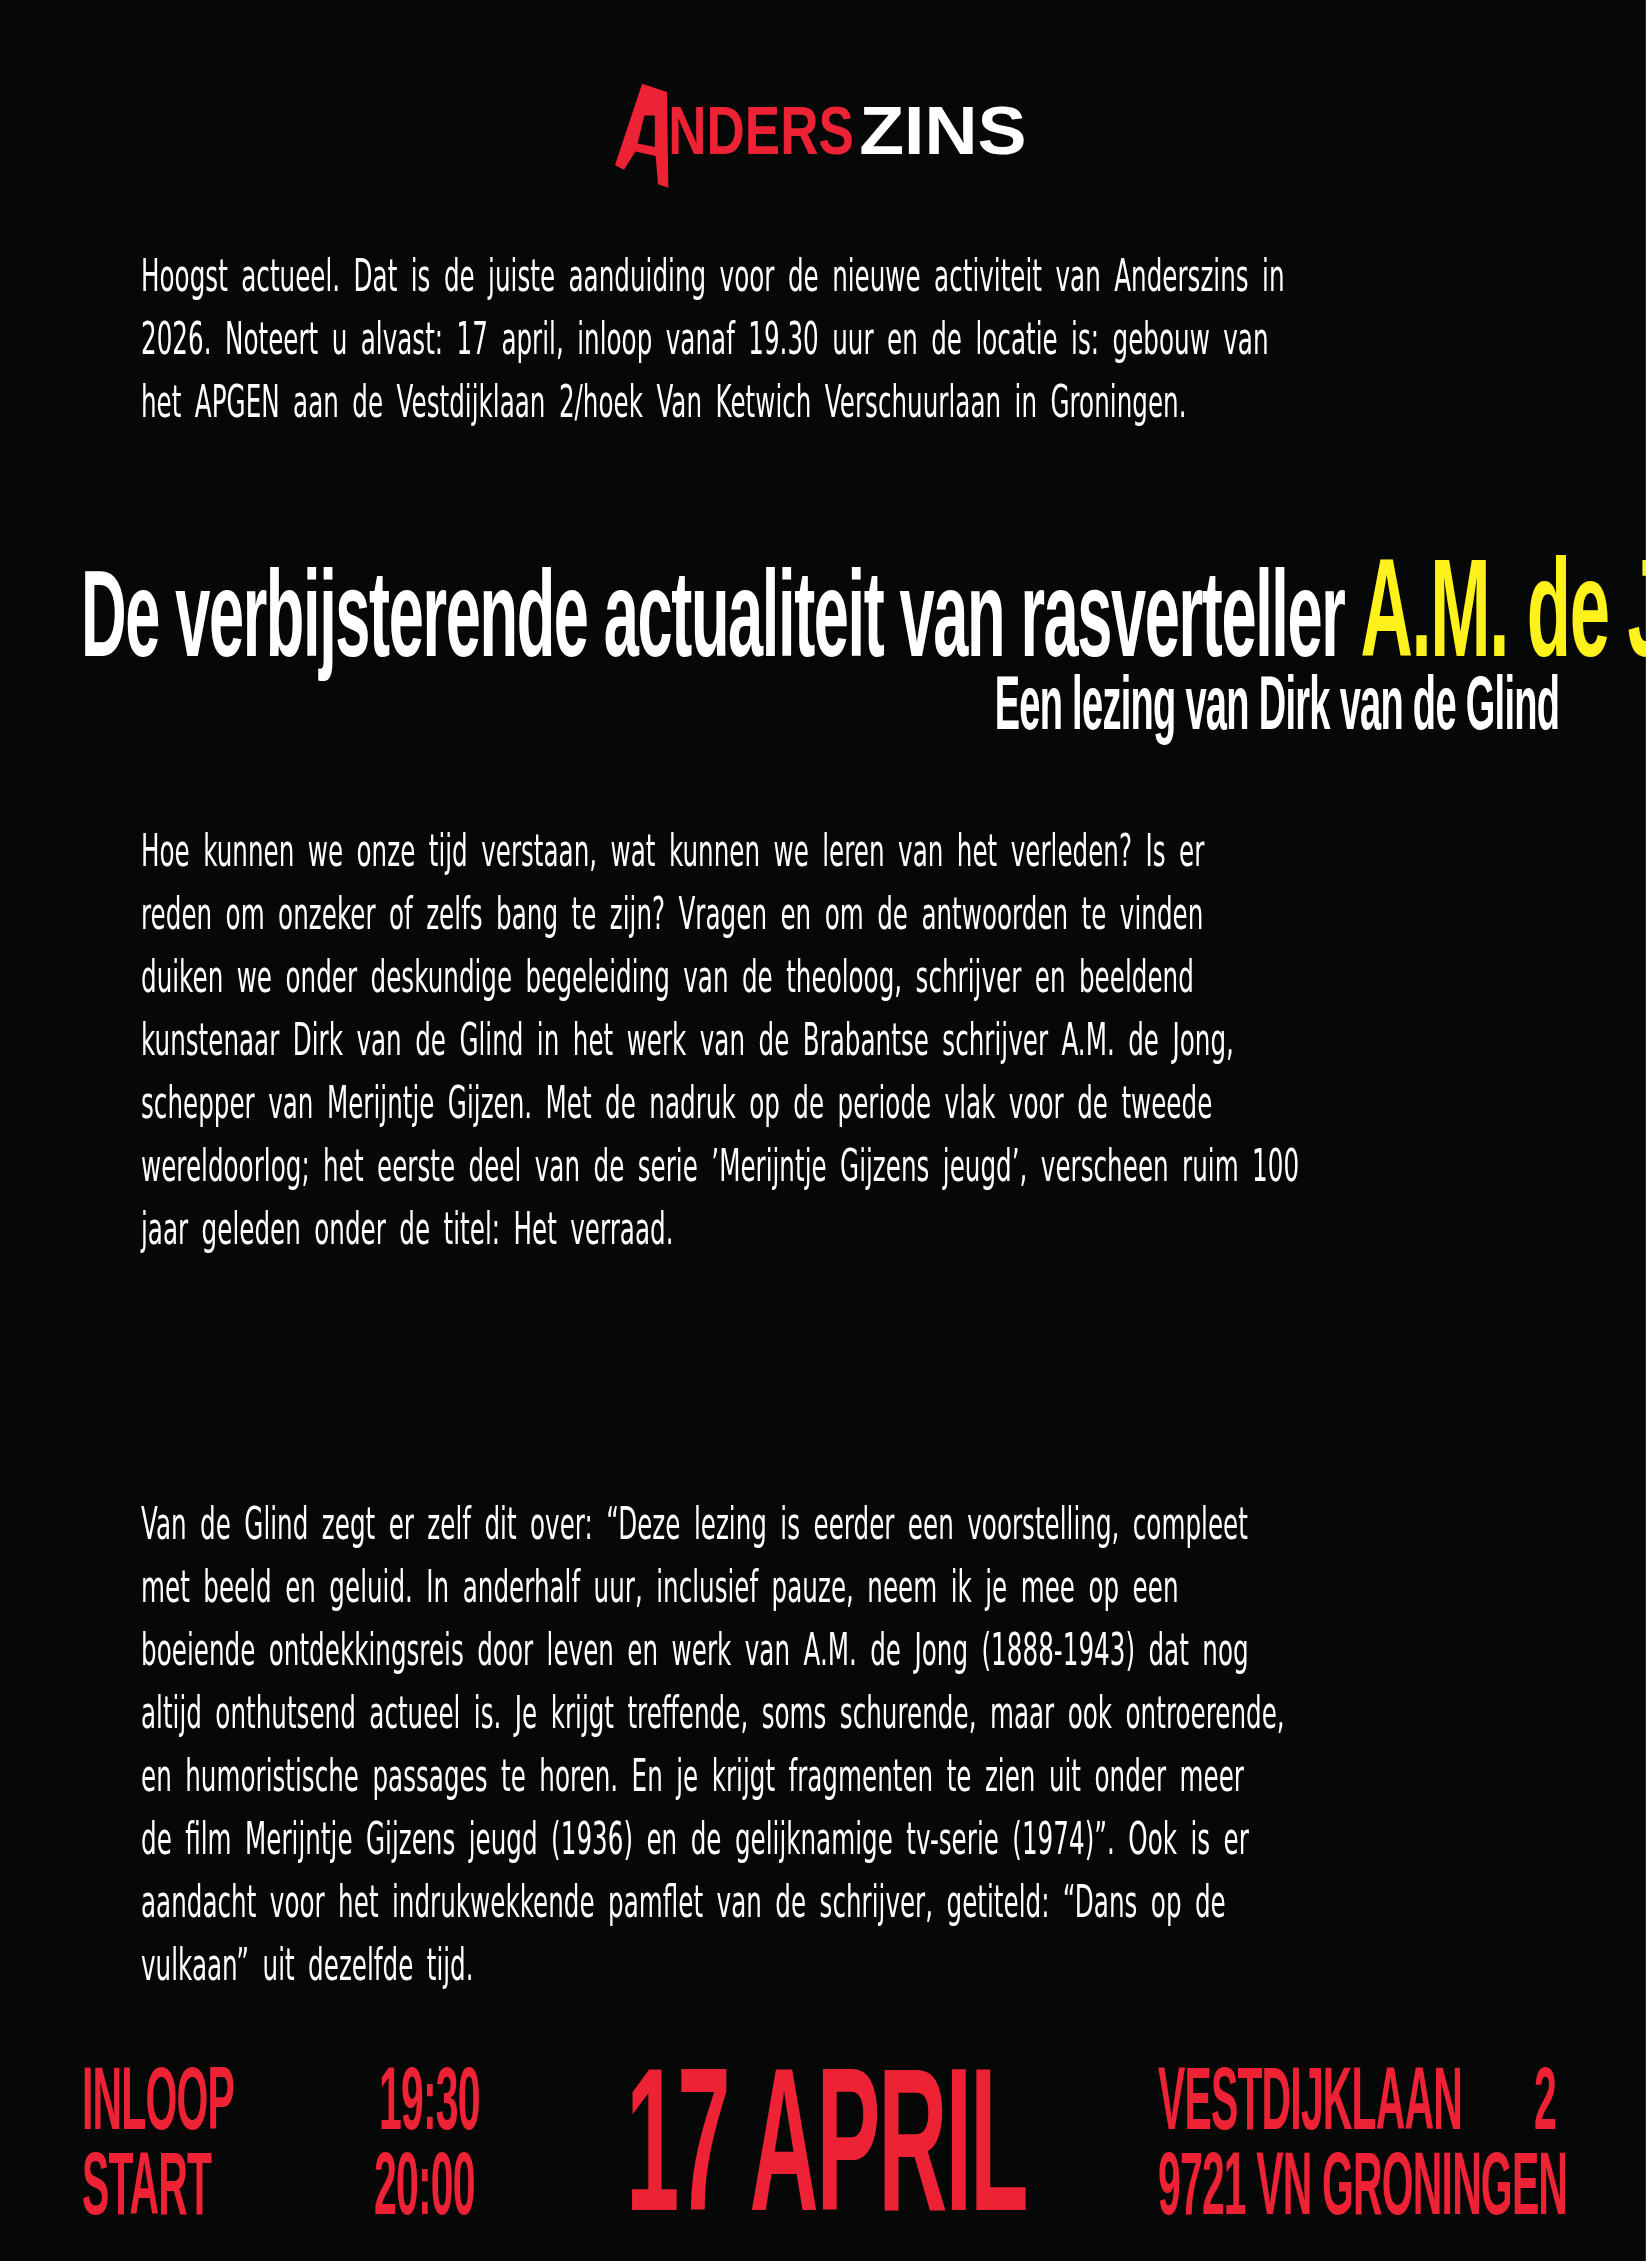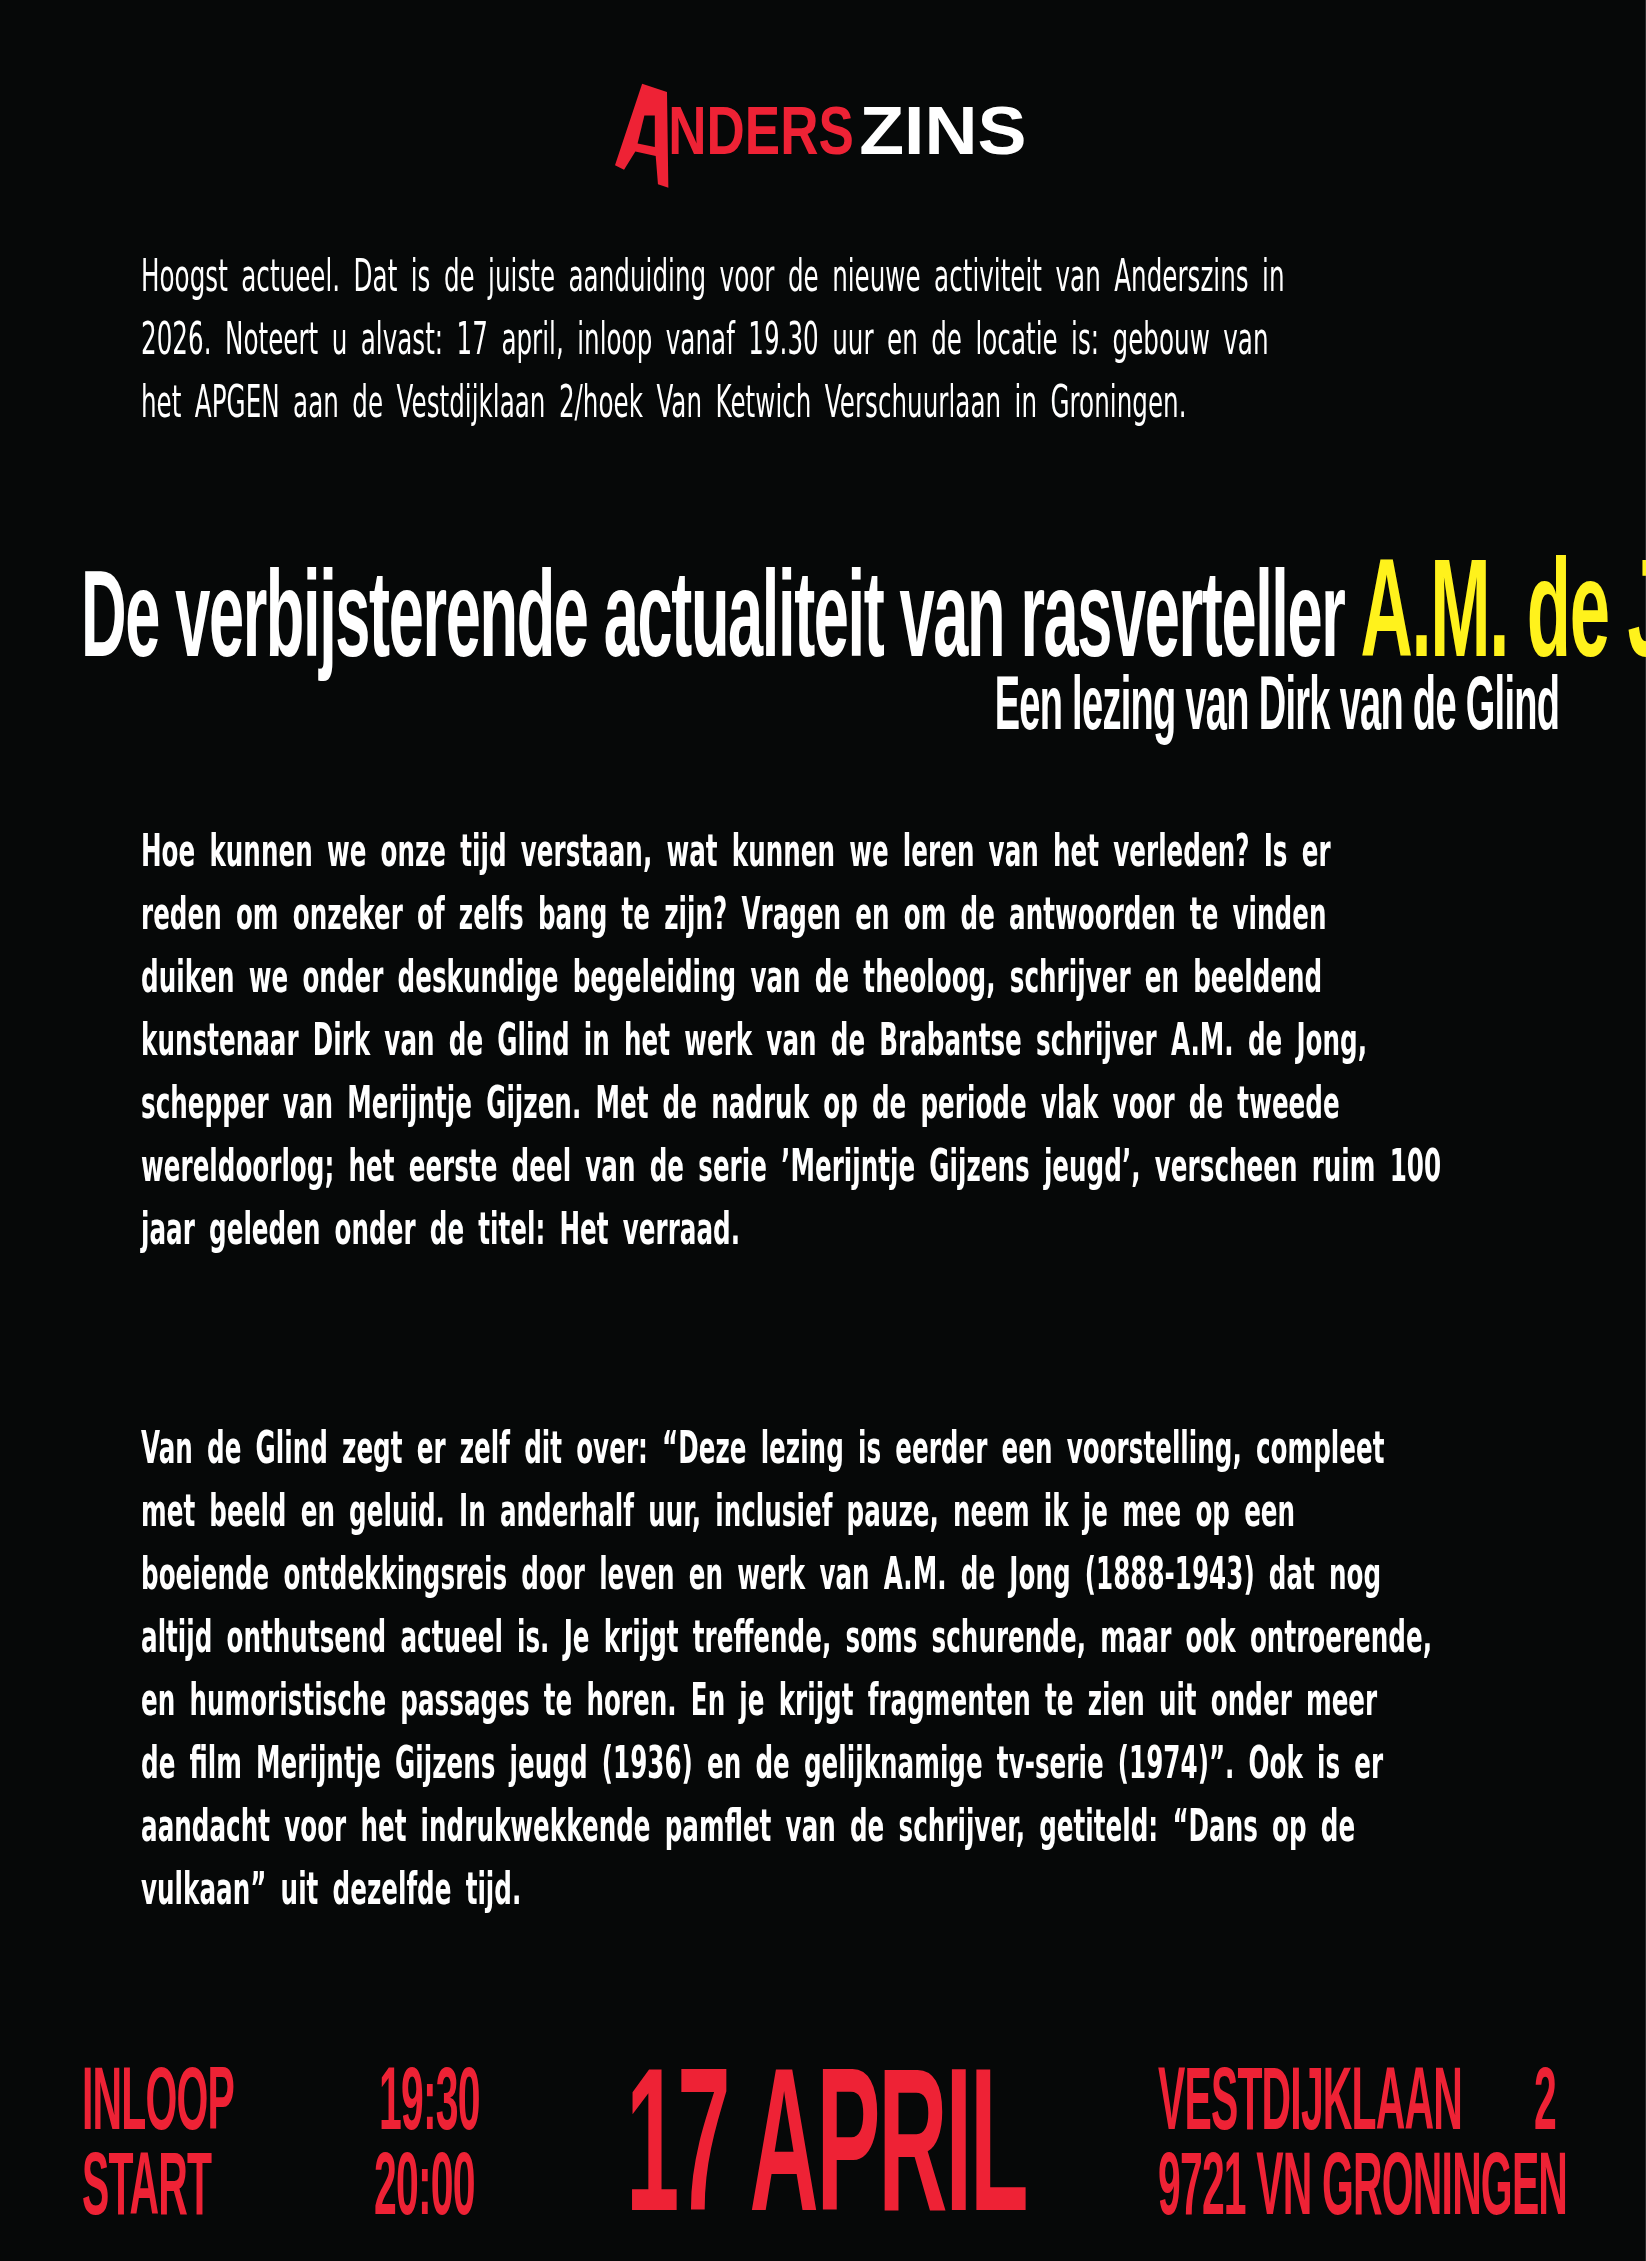--- a/index.html
+++ b/index.html
@@ -79,24 +79,23 @@
     transform-origin: right top;
     transform: scaleX(0.50);
     letter-spacing: -1.4px;
   }
 
   
   .body-par {
     position: absolute;
     left: 141px;
     width: 1379px;
-    font-weight: bold;
   }
   .par1 { top: 819px; }
-  .par2 { top: 1416px; }
+  .par2 { top: 1492px; }
 
   
   .footer-text {
     position: absolute;
     font-family: "Liberation Sans", sans-serif;
     font-weight: bold;
     color: #ee2235;
     white-space: nowrap;
     transform-origin: left top;
   }

